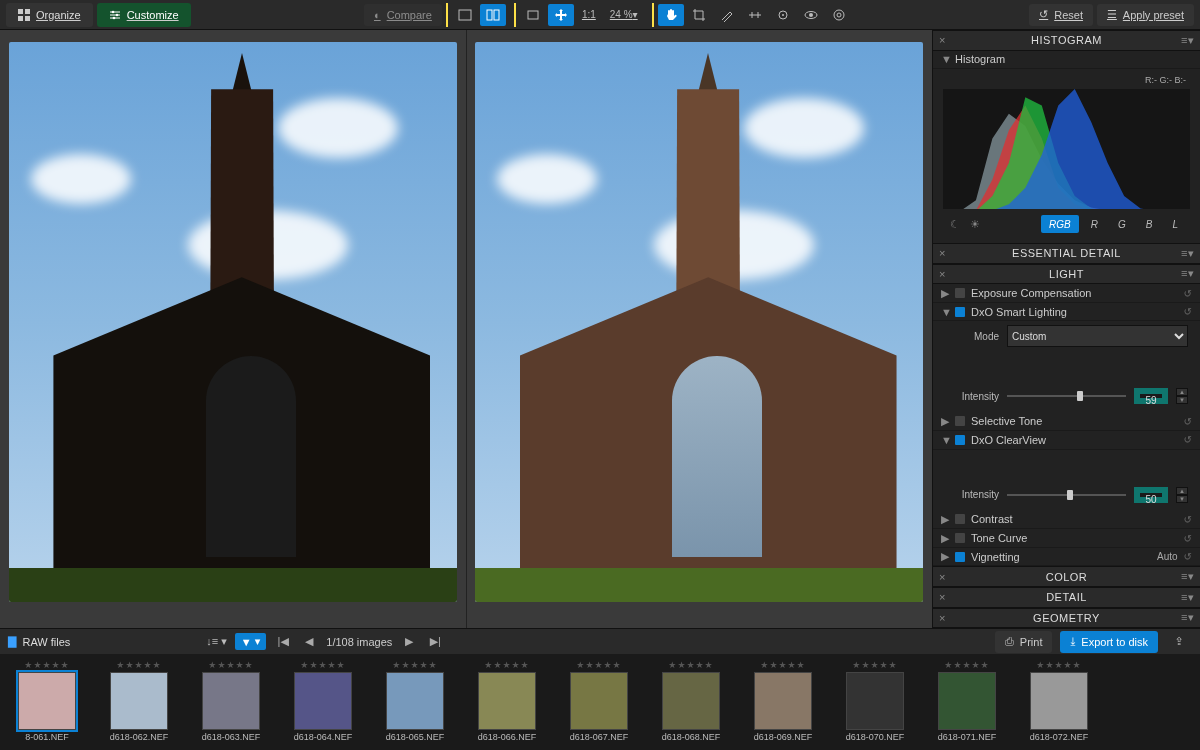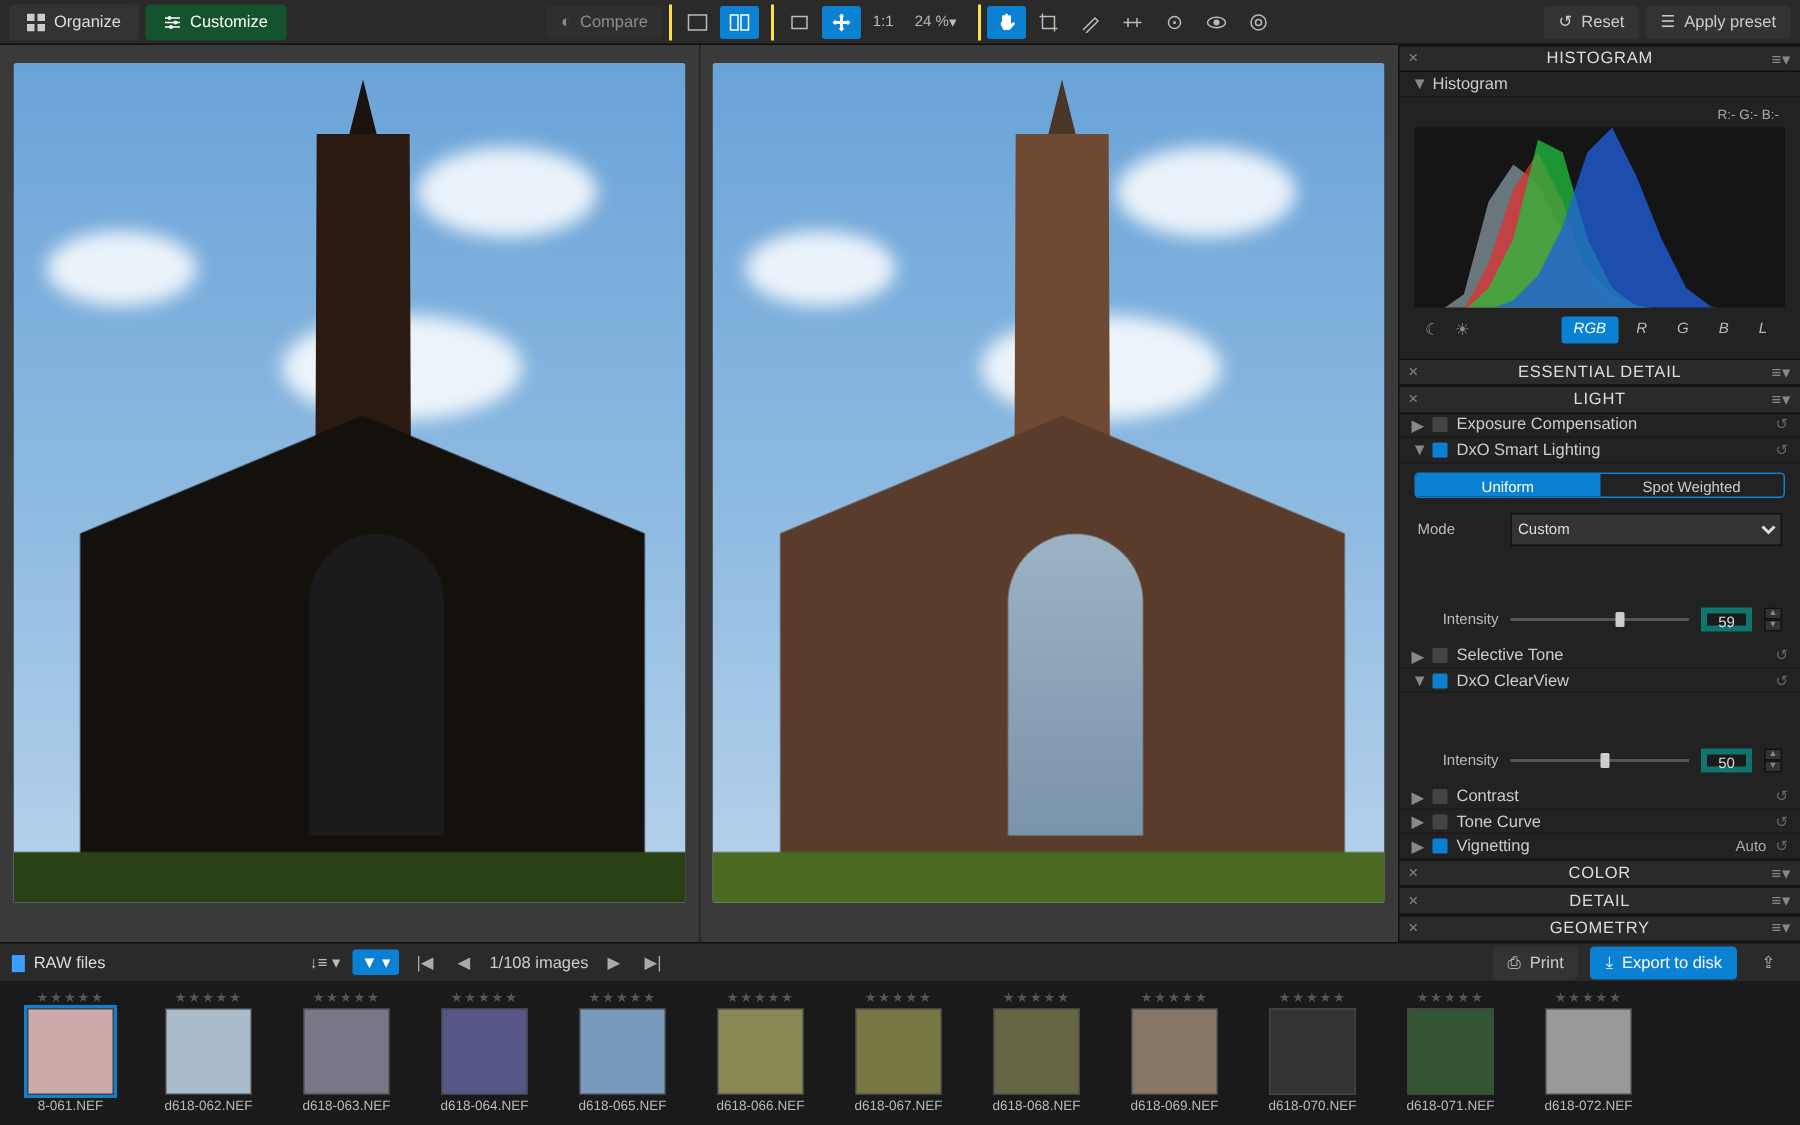--- a/index.html
+++ b/index.html
@@ -1,20 +1,20 @@
 <!DOCTYPE html>
 <html><head>
 <meta charset="utf-8">
 <style>
 * { box-sizing: border-box; margin: 0; padding: 0; font-family: -apple-system, Helvetica, Arial, sans-serif; }
 html, body { width: 1200px; height: 750px; background: #1e1e1e; color: #ccc; overflow: hidden; font-size: 11px; }
 .app { display: flex; flex-direction: column; height: 100%; }
 
 
-.topbar { height: 30px; background: #2a2a2a; display: flex; align-items: center; padding: 4px 6px; gap: 4px; border-bottom: 1px solid #111; }
+.topbar { height: 30px; background: #2a2a2a; display: flex; align-items: center; padding: 4px 6px; gap: 4px; border-bottom: 1px solid #111; text-decoration: underline; }
 .tab-btn { height: 24px; padding: 0 12px; display: inline-flex; align-items: center; gap: 6px; color: #ddd; border-radius: 3px; cursor: pointer; }
 .tab-btn.active { background: #14532d; color: #fff; }
 .tab-btn.inactive { background: #333; }
 .tab-btn .ic { width: 12px; height: 12px; display:inline-block; }
 .spacer { flex: 1; }
 .tool-group { display: flex; align-items: center; gap: 2px; padding: 0 4px; border-left: 2px solid #fde047; height: 24px; }
 .icon-btn { width: 26px; height: 22px; display: inline-flex; align-items: center; justify-content: center; color: #bbb; border-radius: 2px; cursor: pointer; }
 .icon-btn.active { background: #0b81d4; color: #fff; }
 .icon-btn.wide { width: auto; padding: 0 6px; font-size: 10px; }
 .text-btn { height: 22px; padding: 0 10px; display: inline-flex; align-items: center; gap: 6px; background: #333; border-radius: 3px; color: #ccc; cursor: pointer; }
@@ -60,28 +60,28 @@
 .hist { width:100%; height:120px; background:#151515; position:relative; overflow:hidden; margin-top:4px;}
 .hist svg { position:absolute; inset:0; }
 .hist-tabs { display:flex; align-items:center; gap:4px; padding:6px 4px; }
 .hist-tabs .seg { height:18px; padding:0 8px; font-size:10px; color:#bbb; border-radius:2px; cursor:pointer; display:inline-flex; align-items:center;font-style:italic;}
 .hist-tabs .seg.active { background:#0b81d4; color:#fff;}
 .hist-tabs .moon, .hist-tabs .sun { color:#888; width:16px; text-align:center; cursor:pointer;}
 .mode-tabs { display:flex; margin:6px 10px; border:1px solid #0b81d4; border-radius:3px; overflow:hidden;}
 .mode-tabs .m { flex:1; text-align:center; padding:4px 0; font-size:10px; color:#ccc; cursor:pointer;}
 .mode-tabs .m.active { background:#0b81d4; color:#fff;}
 .field-row { display:flex; align-items:center; gap:8px; padding:4px 12px; font-size:10px;}
-.field-row .flab { width:54px; text-align:left; color:#bbb;}
+.field-row .flab { width:54px; text-align:right; color:#bbb;}
 .field-row select { flex:1; background:#333; color:#ddd; border:1px solid #111; font-size:10px; height:22px;}
 .slider-row { display:flex; align-items:center; gap:8px; padding:4px 12px 8px; font-size:10px;margin-top:33px;}
 .slider-row .flab { width:54px; text-align:right; color:#bbb;}
 .slider { flex:1; height:14px; position:relative; }
 .slider .track { position:absolute; left:0; right:0; top:6px; height:2px; background:#555;}
 .slider .thumb { position:absolute; top:2px; width:6px; height:10px; background:#ccc; border-radius:1px;}
-.numbox { width:34px; height:16px; background:#1a1a1a; border:4px solid #0f766e; color:#ddd; font-size:10px; text-align:center; line-height:14px;}
+.numbox { width:34px; height:16px; background:#1a1a1a; border:6px solid #0f766e; color:#ddd; font-size:10px; text-align:center; line-height:14px;}
 .stepper { width:12px; display:flex; flex-direction:column; }
 .stepper span { height:8px; background:#333; border:1px solid #111; font-size:7px; line-height:6px; text-align:center; color:#888; cursor:pointer;}
 
 
 .strip-bar { height:26px; background:#2a2a2a; border-top:1px solid #111; display:flex; align-items:center; padding:0 8px; gap:8px;}
 .folder-chip { display:inline-flex; align-items:center; gap:6px; color:#ddd;}
 .nav-ctr { display:flex; align-items:center; gap:8px; margin:0 auto;}
 .nav-ctr .nb { width:18px; text-align:center; color:#aaa; cursor:pointer;}
 .filmstrip { height:96px; background:#1a1a1a; display:flex; align-items:flex-start; padding:6px 4px; gap:6px; overflow:hidden;}
 .thumb-card { width:86px; display:flex; flex-direction:column; align-items:center; gap:2px;}
@@ -291,24 +291,20 @@
           <span class="sw off"></span>
           <span class="lbl">Exposure Compensation</span>
           <span class="rst">↺</span>
         </div>
       <div class="sub-row">
           <span class="tri">▼</span>
           <span class="sw"></span>
           <span class="lbl">DxO Smart Lighting</span>
           <span class="rst">↺</span>
         </div>
-      <div class="mode-tabs">
-        <div class="m active">Uniform</div>
-        <div class="m">Spot Weighted</div>
-      </div>
       <div class="field-row">
           <span class="flab">Mode</span>
           <select><option>Custom</option></select>
         </div>
       <div class="slider-row">
         <span class="flab">Intensity</span>
         <div class="slider">
             <div class="track"></div>
             <div class="thumb" style="left:59%"></div>
           </div>

